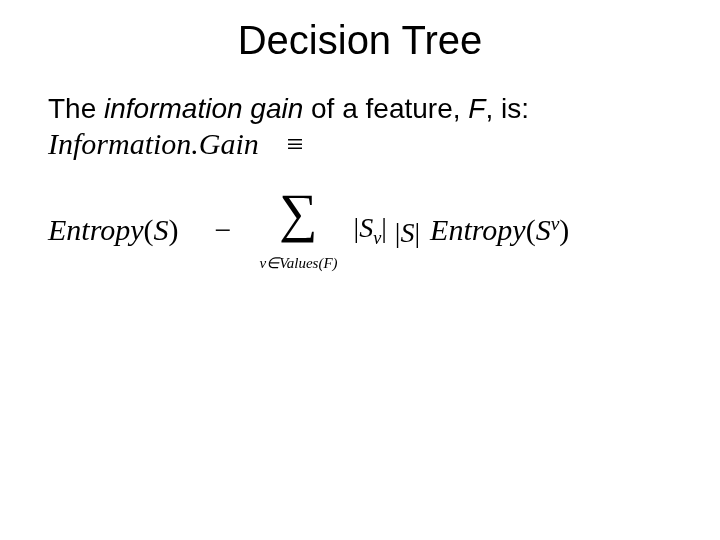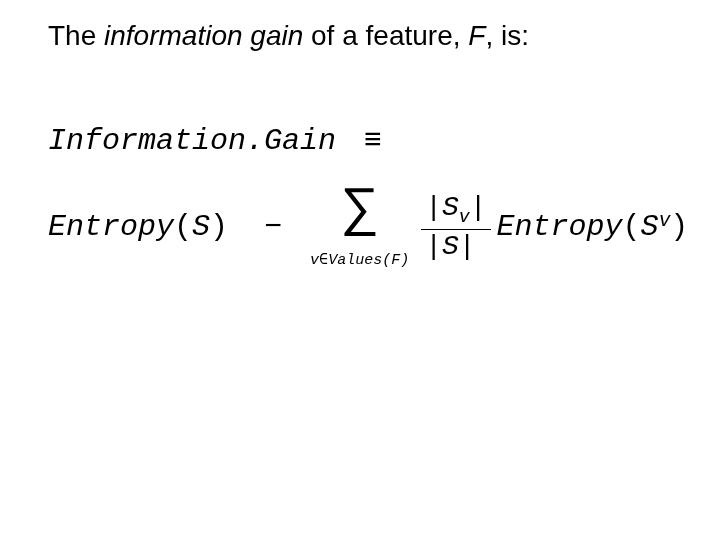--- a/index.html
+++ b/index.html
@@ -19,27 +19,26 @@
   }
   .title {
     text-align: center;
     font-size: 40px;
     font-weight: 400;
     margin-bottom: 28px;
   }
   .body-text {
     font-size: 28px;
     line-height: 1.3;
-    margin-bottom: 70px;
     padding-left: 8px;
   }
   .italic { font-style: italic; }
   .formula-area {
     padding-left: 8px;
-    font-family: Liberation Mono, monospace;
+    font-family: Liberation Serif, serif;
   }
   .line1 {
     display: flex;
     align-items: baseline;
     font-size: 30px;
     margin-bottom: 28px;
   }
   .line1 .args {
     font-size: 30px;
   }
@@ -72,22 +71,22 @@
     line-height: 0.9;
   }
   .sum-sub {
     font-size: 15px;
     font-style: italic;
     margin-top: 18px;
     white-space: nowrap;
   }
   .frac {
     display: inline-flex;
-    flex-direction: column;
-    align-items: flex-start;
+    flex-direction: row;
+    align-items: flex-end;
     margin: 0 6px 0 2px;
     line-height: 1.05;
   }
   .frac .num, .frac .den {
     font-size: 28px;
     padding: 0 4px;
     white-space: nowrap;
   }
   .frac .bar {
     width: 100%;
@@ -103,20 +102,21 @@
     font-style: italic;
   }
   .paren-content {
     font-style: italic;
   }
 </style>
 </head>
 <body>
 
 <div class="slide">
+  <h1 class="title">Decision Tree</h1>
 
   <p class="body-text">
     <span>The </span><span class="italic">information gain</span><span> of a feature, </span><span class="italic">F</span><span>, is:</span>
   </p>
 
   <div class="formula-area">
 
     <div class="line1">
       <span class="fn-name">Information.Gain</span>
       <span class="equiv">≡</span>

